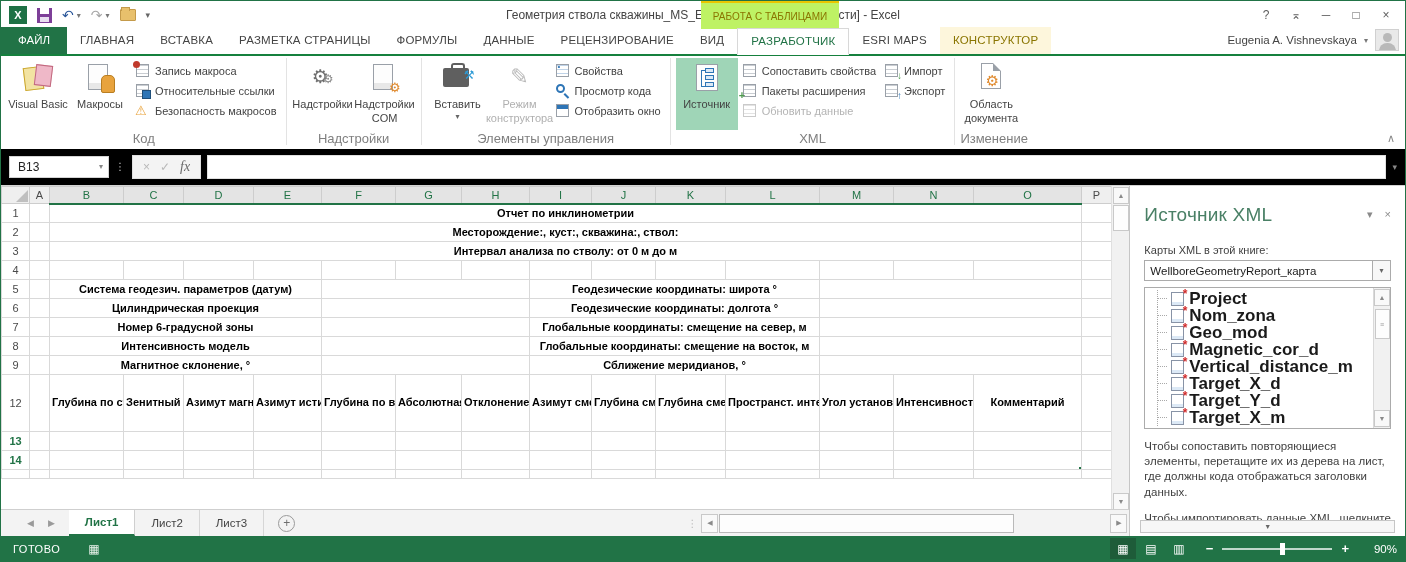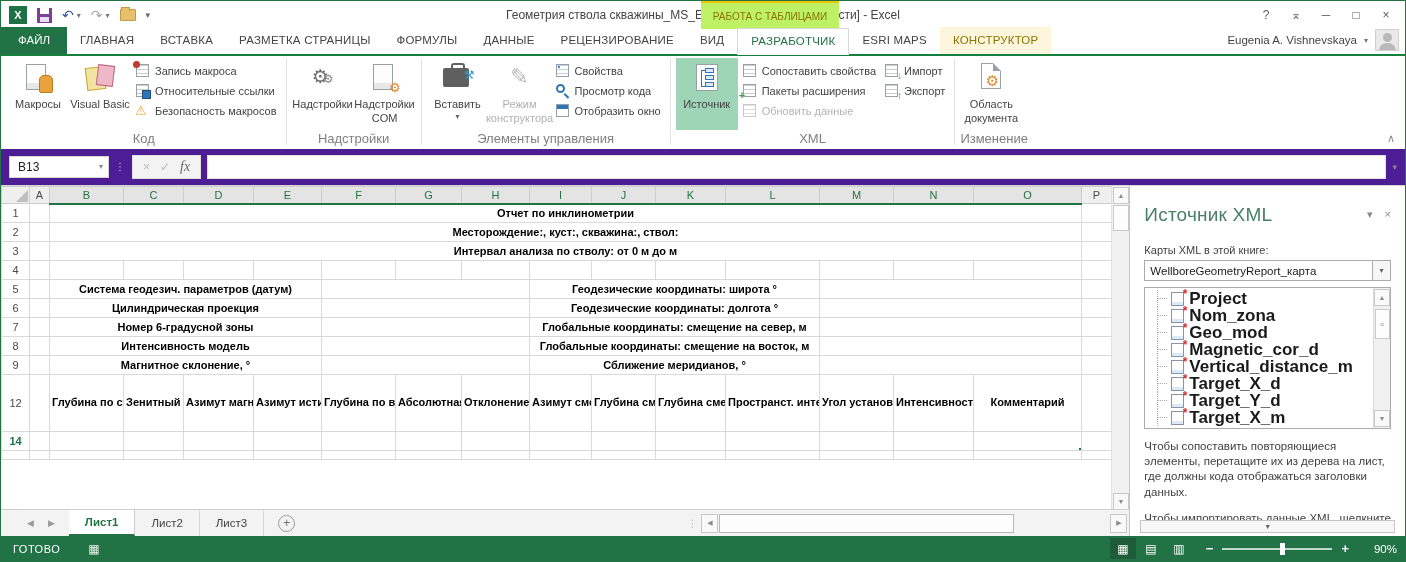--- a/index.html
+++ b/index.html
@@ -85,21 +85,21 @@
   .ic-win { position:absolute; inset:1px; border:1px solid #9AA0A8; background:#fff; box-shadow:inset 0 4px 0 #2E75B6; }
   .ic-arrow-g { position:absolute; right:-3px; bottom:-3px; color:#4E9A4E; font-size:10px; font-weight:700; }
   .ic-arrow-b { position:absolute; right:-3px; bottom:-3px; color:#2E75B6; font-size:10px; font-weight:700; }
   .ic-plus-g { position:absolute; left:-3px; bottom:-3px; color:#4E9A4E; font-size:11px; font-weight:700; }
   .ic-dis { filter:grayscale(1) opacity(.55); }
   .ic-docpanel { position:absolute; left:7px; top:1px; width:20px; height:26px; background:#fff; border:1px solid #9AA0A8; }
   .ic-docpanel::before { content:""; position:absolute; right:-1px; top:-1px; border:4px solid #fff; border-left-color:#9AA0A8; border-bottom-color:#9AA0A8; }
   .ic-docpanel::after { content:"⚙"; position:absolute; left:3px; bottom:-2px; font-size:15px; color:#E08A2E; }
 
   
-  .fbar { height:37px; background:#4c1d95; border-bottom:1px solid #D4D4D4; display:flex; align-items:center; padding:5px 6px 6px 8px; gap:6px; flex:0 0 auto; }
+  .fbar { height:37px; background:#000000; border-bottom:1px solid #D4D4D4; display:flex; align-items:center; padding:5px 6px 6px 8px; gap:6px; flex:0 0 auto; }
   .namebox { width:100px; height:22px; background:#fff; border:1px solid #D4D4D4; display:flex; align-items:center; font-size:12px; color:#222; padding-left:8px; }
   .namebox .nb-drop { margin-left:auto; font-size:8px; color:#888; padding-right:5px; }
   .fdots { color:#C9C9C9; font-size:10px; letter-spacing:1px; }
   .fbtns { display:flex; align-items:center; gap:10px; border:1px solid #E0E0E0; background:#F3F3F3; height:24px; padding:0 10px; }
   .fbtn { color:#B9B9B9; font-size:12px; }
   .fx { font-style:italic; font-family:"Liberation Serif", serif; color:#6A6A6A; font-size:14px; }
   .finput { flex:1; height:24px; background:#fff; border:1px solid #E0E0E0; }
   .fexp { font-size:9px; color:#888; padding-right:2px; }
 
   
@@ -241,28 +241,28 @@
       <span class="user-name">Eugenia A. Vishnevskaya</span>
       <span class="user-drop">▾</span>
       <span class="avatar"></span>
     </div>
   </div>
 
   <div class="ribbon">
     <div class="rgroup">
       <div class="rbody">
         <div class="bigbtn">
+          <span class="icon32 ic-vb"></span>
+          <span class="blabel">Visual Basic</span>
+        </div>
+        <div class="bigbtn">
           <span class="icon32 ic-macros">
               <span class="ic-doc"></span>
             </span>
           <span class="blabel">Макросы</span>
-        </div>
-        <div class="bigbtn">
-          <span class="icon32 ic-vb"></span>
-          <span class="blabel">Visual Basic</span>
         </div>
         <div class="smallcol">
           <div class="smallbtn">
             <span class="ic14 ic-rec">
                 <span class="ic-grid"></span>
               </span>
             <span>Запись макроса</span>
           </div>
           <div class="smallbtn">
             <span class="ic14 ic-rel">
@@ -560,20 +560,39 @@
             <td class="blk thd">Азимут смещения (истинный), град</td>
             <td class="blk thd">Глубина смещения к северу, м</td>
             <td class="blk thd">Глубина смещения к востоку, м</td>
             <td class="blk thd">Пространст. интенсивность, град/10 м</td>
             <td class="blk thd">Угол установки отклон.я, град</td>
             <td class="blk thd">Интенсивность по зениту, град/10м</td>
             <td class="blk thd">Комментарий</td>
             <td></td>
           </tr>
           <tr class="r19">
+            <td class="gut selgut">13</td>
+            <td></td>
+            <td class="acell selT selL"></td>
+            <td class="grey selT"></td>
+            <td class="grey selT"></td>
+            <td class="grey selT"></td>
+            <td class="grey selT"></td>
+            <td class="grey selT"></td>
+            <td class="grey selT"></td>
+            <td class="grey selT"></td>
+            <td class="grey selT"></td>
+            <td class="grey selT"></td>
+            <td class="grey selT"></td>
+            <td class="grey selT"></td>
+            <td class="grey selT"></td>
+            <td class="grey selT selR"></td>
+            <td></td>
+          </tr>
+          <tr class="r19">
             <td class="gut selgut">14</td>
             <td></td>
             <td class="grey selB selL"></td>
             <td class="grey selB"></td>
             <td class="grey selB"></td>
             <td class="grey selB"></td>
             <td class="grey selB"></td>
             <td class="grey selB"></td>
             <td class="grey selB"></td>
             <td class="grey selB"></td>

